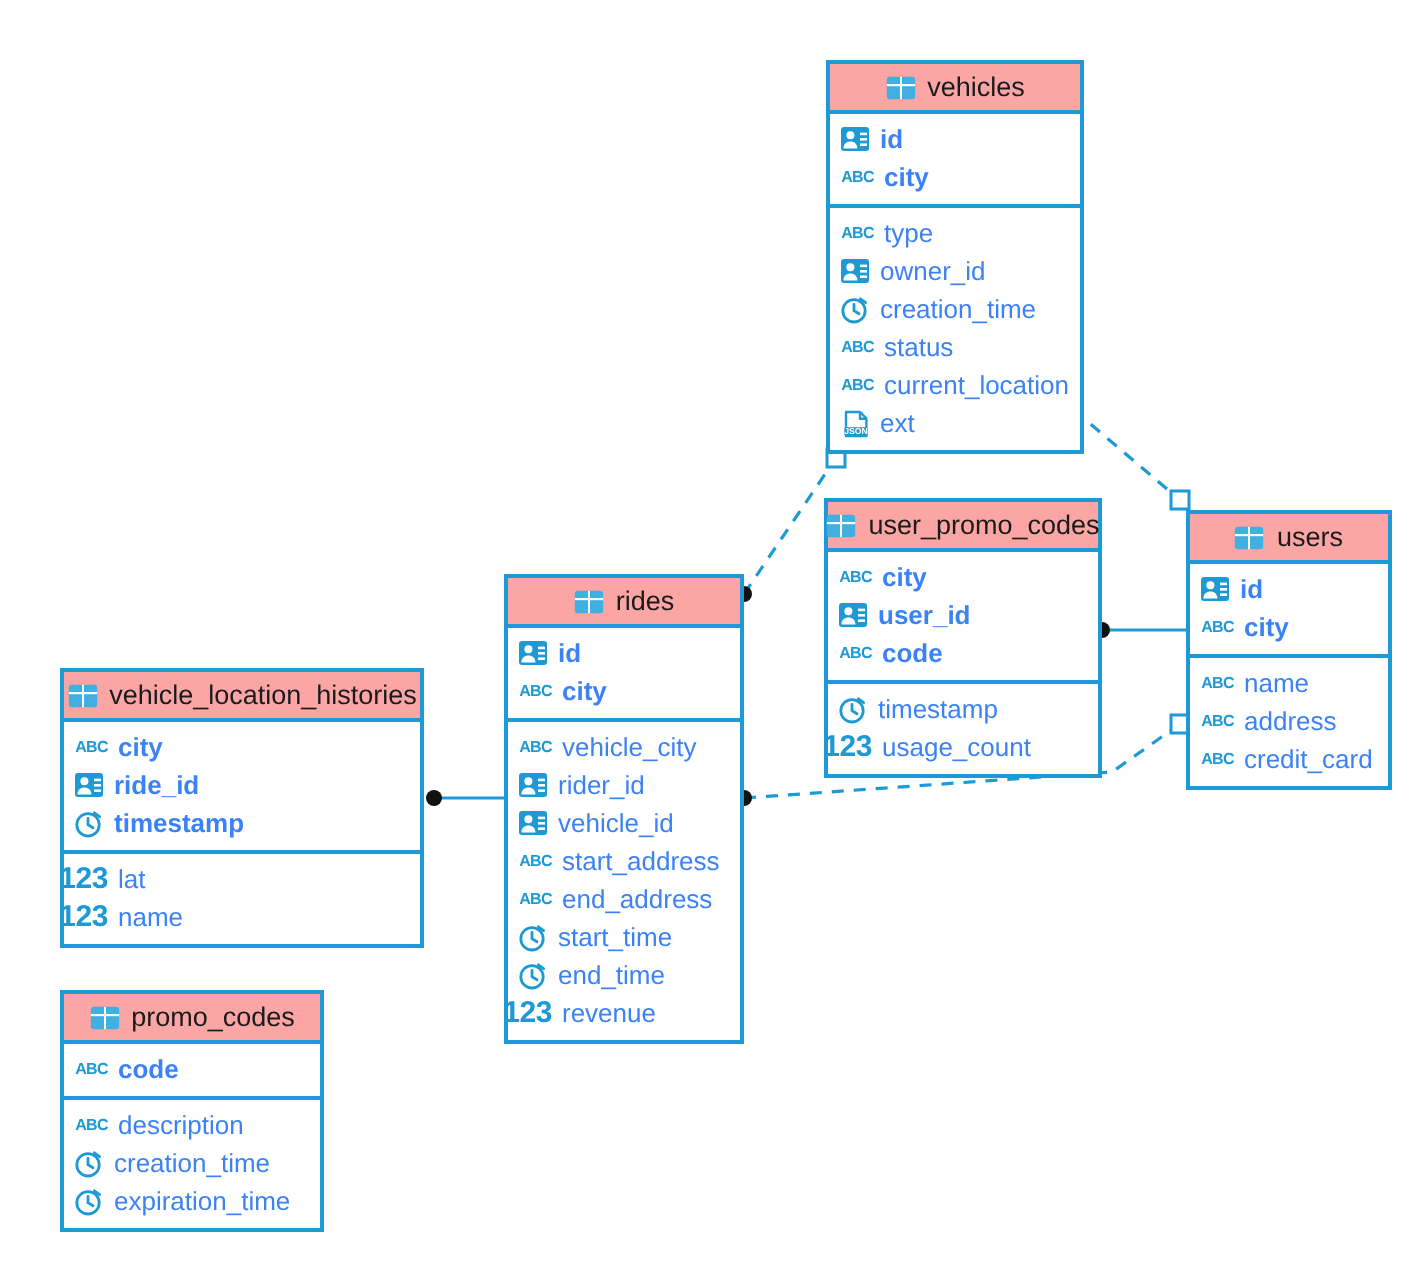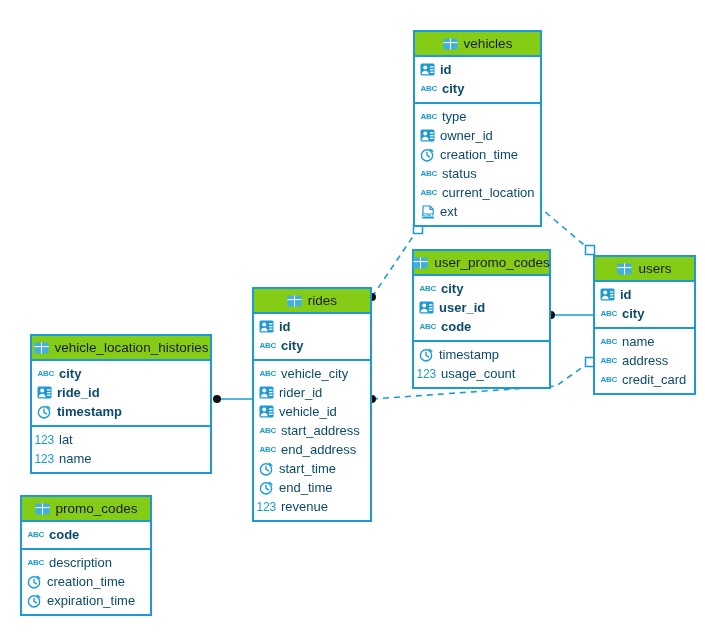--- a/index.html
+++ b/index.html
@@ -44,21 +44,21 @@
   }
 
   .table-title {
     box-sizing: border-box;
     height: 25px;
     display: flex;
     align-items: center;
     justify-content: center;
     gap: 6px;
     border-bottom: 2px solid #1d9ad6;
-    background: #84cc16;
+    background: #fca5a5;
     padding: 0 6px;
   }
   .table-title .title-text {
     font-size: 13.5px;
     color: #1b1b1b;
     white-space: nowrap;
     line-height: 1;
   }
 
   .field-group {
@@ -71,42 +71,42 @@
   .field-row {
     display: flex;
     align-items: center;
     gap: 5px;
     height: 19px;
     padding: 0 6px 0 5px;
     white-space: nowrap;
   }
   .field-name {
     font-size: 13px;
-    color: #0c4a6e;
+    color: #3b82f6;
     line-height: 1;
   }
   .field-row.key .field-name {
     font-weight: bold;
   }
 
   
   .ic {
     width: 15px;
     height: 15px;
     flex: 0 0 15px;
     display: inline-flex;
     align-items: center;
     justify-content: flex-end;
     position: relative;
   }
   .ic svg { display: block; }
 
   .ic-num {
-    font-size: 12px;
-    font-weight: normal;
+    font-size: 15px;
+    font-weight: bold;
     color: #1d9ad6;
     letter-spacing: -0.2px;
     font-family: "Liberation Sans", sans-serif;
     line-height: 1;
   }
   .ic-abc {
     font-size: 8px;
     font-weight: bold;
     color: #1d9ad6;
     letter-spacing: -0.3px;
@@ -502,21 +502,21 @@
             <span class="field-name">lat</span>
           </div>
           <div class="field-row">
             <span class="ic ic-wide">
               <span class="ic-num">123</span>
             </span>
             <span class="field-name">name</span>
           </div>
         </div>
       </div>
-      <div class="table-node" style="left: 20px; top: 495px; width: 132px;">
+      <div class="table-node" style="left: 30px; top: 495px; width: 132px;">
         <div class="table-title">
           <span class="ic">
             <svg width="15" height="12" viewBox="0 0 15 12">
               <rect x="0.4" y="0.4" width="14.2" height="11.2" rx="1.6" fill="#3fb0e0"></rect>
               <rect x="7" y="0.4" width="1" height="11.2" fill="#ffffff"></rect>
               <rect x="0.4" y="4" width="14.2" height="1.1" fill="#ffffff"></rect>
             </svg>
           </span>
           <span class="title-text">promo_codes</span>
         </div>

